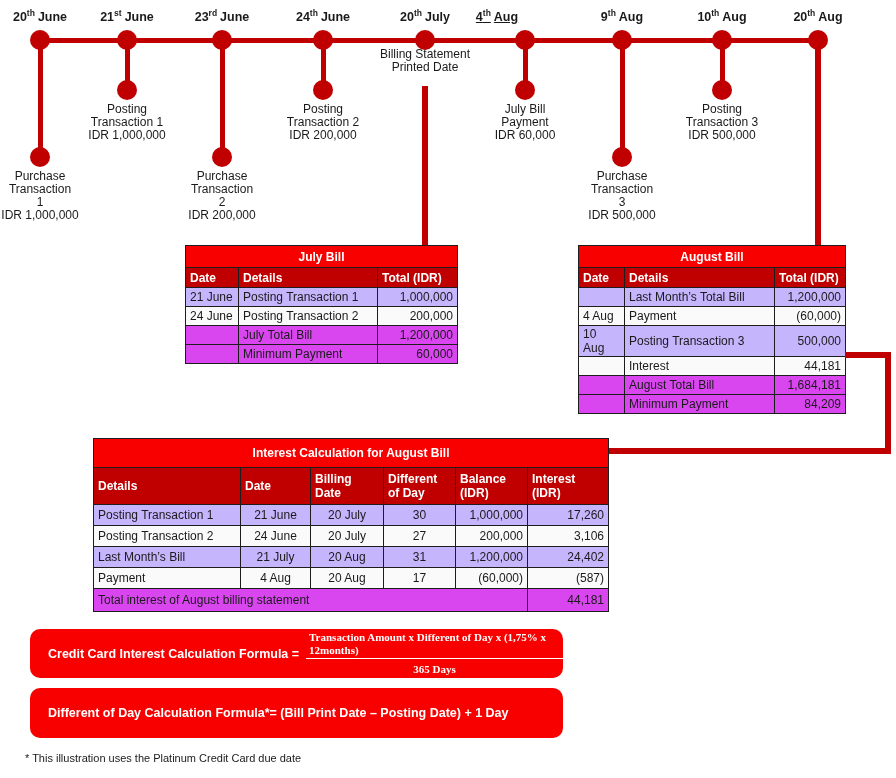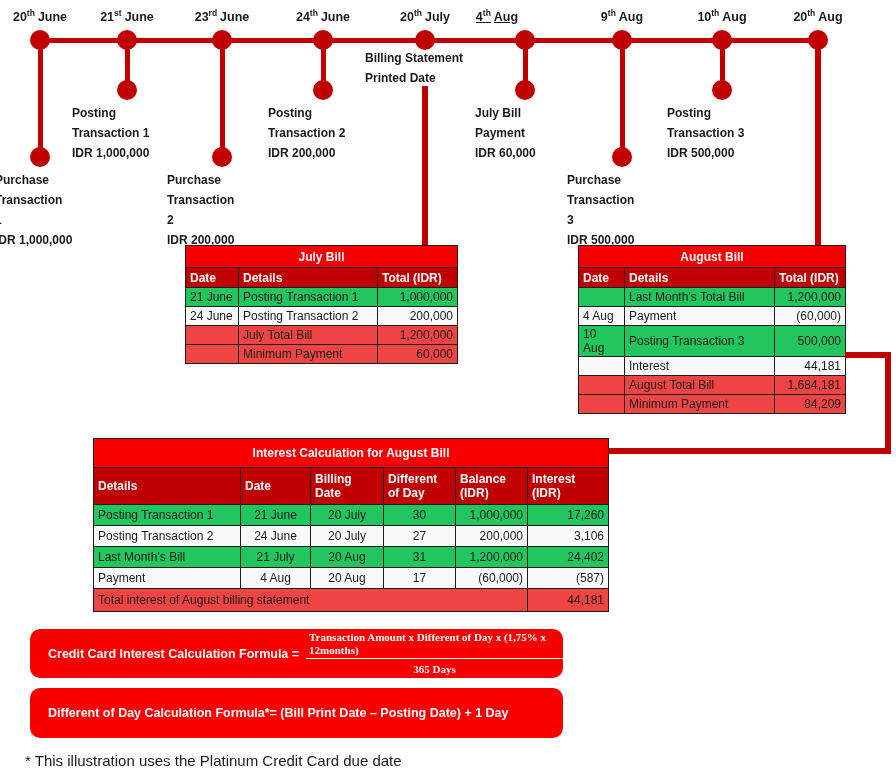--- a/index.html
+++ b/index.html
@@ -6,42 +6,42 @@
   .canvas{position:relative;width:896px;height:778px;background:#ffffff;
           font-family:"Liberation Sans",sans-serif;color:#1a1a1a;overflow:hidden;}
   
   .tl-line{position:absolute;background:#C00000;}
   .tl-node{position:absolute;width:20px;height:20px;border-radius:50%;background:#C00000;}
   .tl-dot{position:absolute;width:20px;height:20px;border-radius:50%;background:#C00000;}
   .drop{position:absolute;background:#C00000;}
   .tl-date{position:absolute;font-weight:bold;font-size:12.5px;text-align:center;line-height:14px;}
   .tl-date sup{font-size:8.5px;}
   .tl-date .mo{margin-left:3px;}
-  .evt-label{position:absolute;font-size:12px;line-height:20px;white-space:pre-line;font-weight:bold;}
+  .evt-label{position:absolute;font-size:12px;line-height:13px;text-align:center;white-space:pre-line;}
   
   .dtable{position:absolute;border-collapse:collapse;table-layout:fixed;font-size:12px;}
   .dtable td{border:1px solid #1d1d1d;padding:1px 4px;line-height:14px;overflow:hidden;vertical-align:middle;}
   .t-title td{background:#F80000;color:#fff;font-weight:bold;text-align:center;}
   .t-head td{background:#C00000;color:#fff;font-weight:bold;}
-  .shade-a{background:#22c55e;}
+  .shade-a{background:#c4b5fd;}
   .shade-b{background:#FAFAFA;}
-  .shade-g{background:#ef4444;}
+  .shade-g{background:#d946ef;}
   .num{text-align:right;}
   .ctr{text-align:center;}
   
   .conn{position:absolute;background:#C00000;}
   
   .formula-box{position:absolute;background:#F80000;border-radius:10px;color:#fff;
                display:flex;align-items:center;padding-left:18px;box-sizing:border-box;}
   .f-lead{font-weight:bold;font-size:12.5px;white-space:nowrap;}
   .fraction{display:inline-flex;flex-direction:column;align-items:center;margin-left:7px;
             font-family:"Liberation Serif",serif;font-weight:bold;font-size:11px;line-height:13px;}
   .f-num{border-bottom:1.5px solid #fff;padding:0 3px 1px;}
   .f-den{padding-top:4px;}
-  .footnote{position:absolute;font-size:15px;}
+  .footnote{position:absolute;font-size:11px;}
 </style>
 </head>
 <body>
 
 <div class="canvas">
 
   <div class="tl-line" style="left:40px;top:38px;width:778px;height:5px;"></div>
 
   <div class="tl-date" style="left:-5px;top:6px;width:90px;"><span>20</span><sup>th</sup><span class="mo">June</span></div>
   <div class="tl-date" style="left:82px;top:6px;width:90px;"><span>21</span><sup>st</sup><span class="mo">June</span></div>

